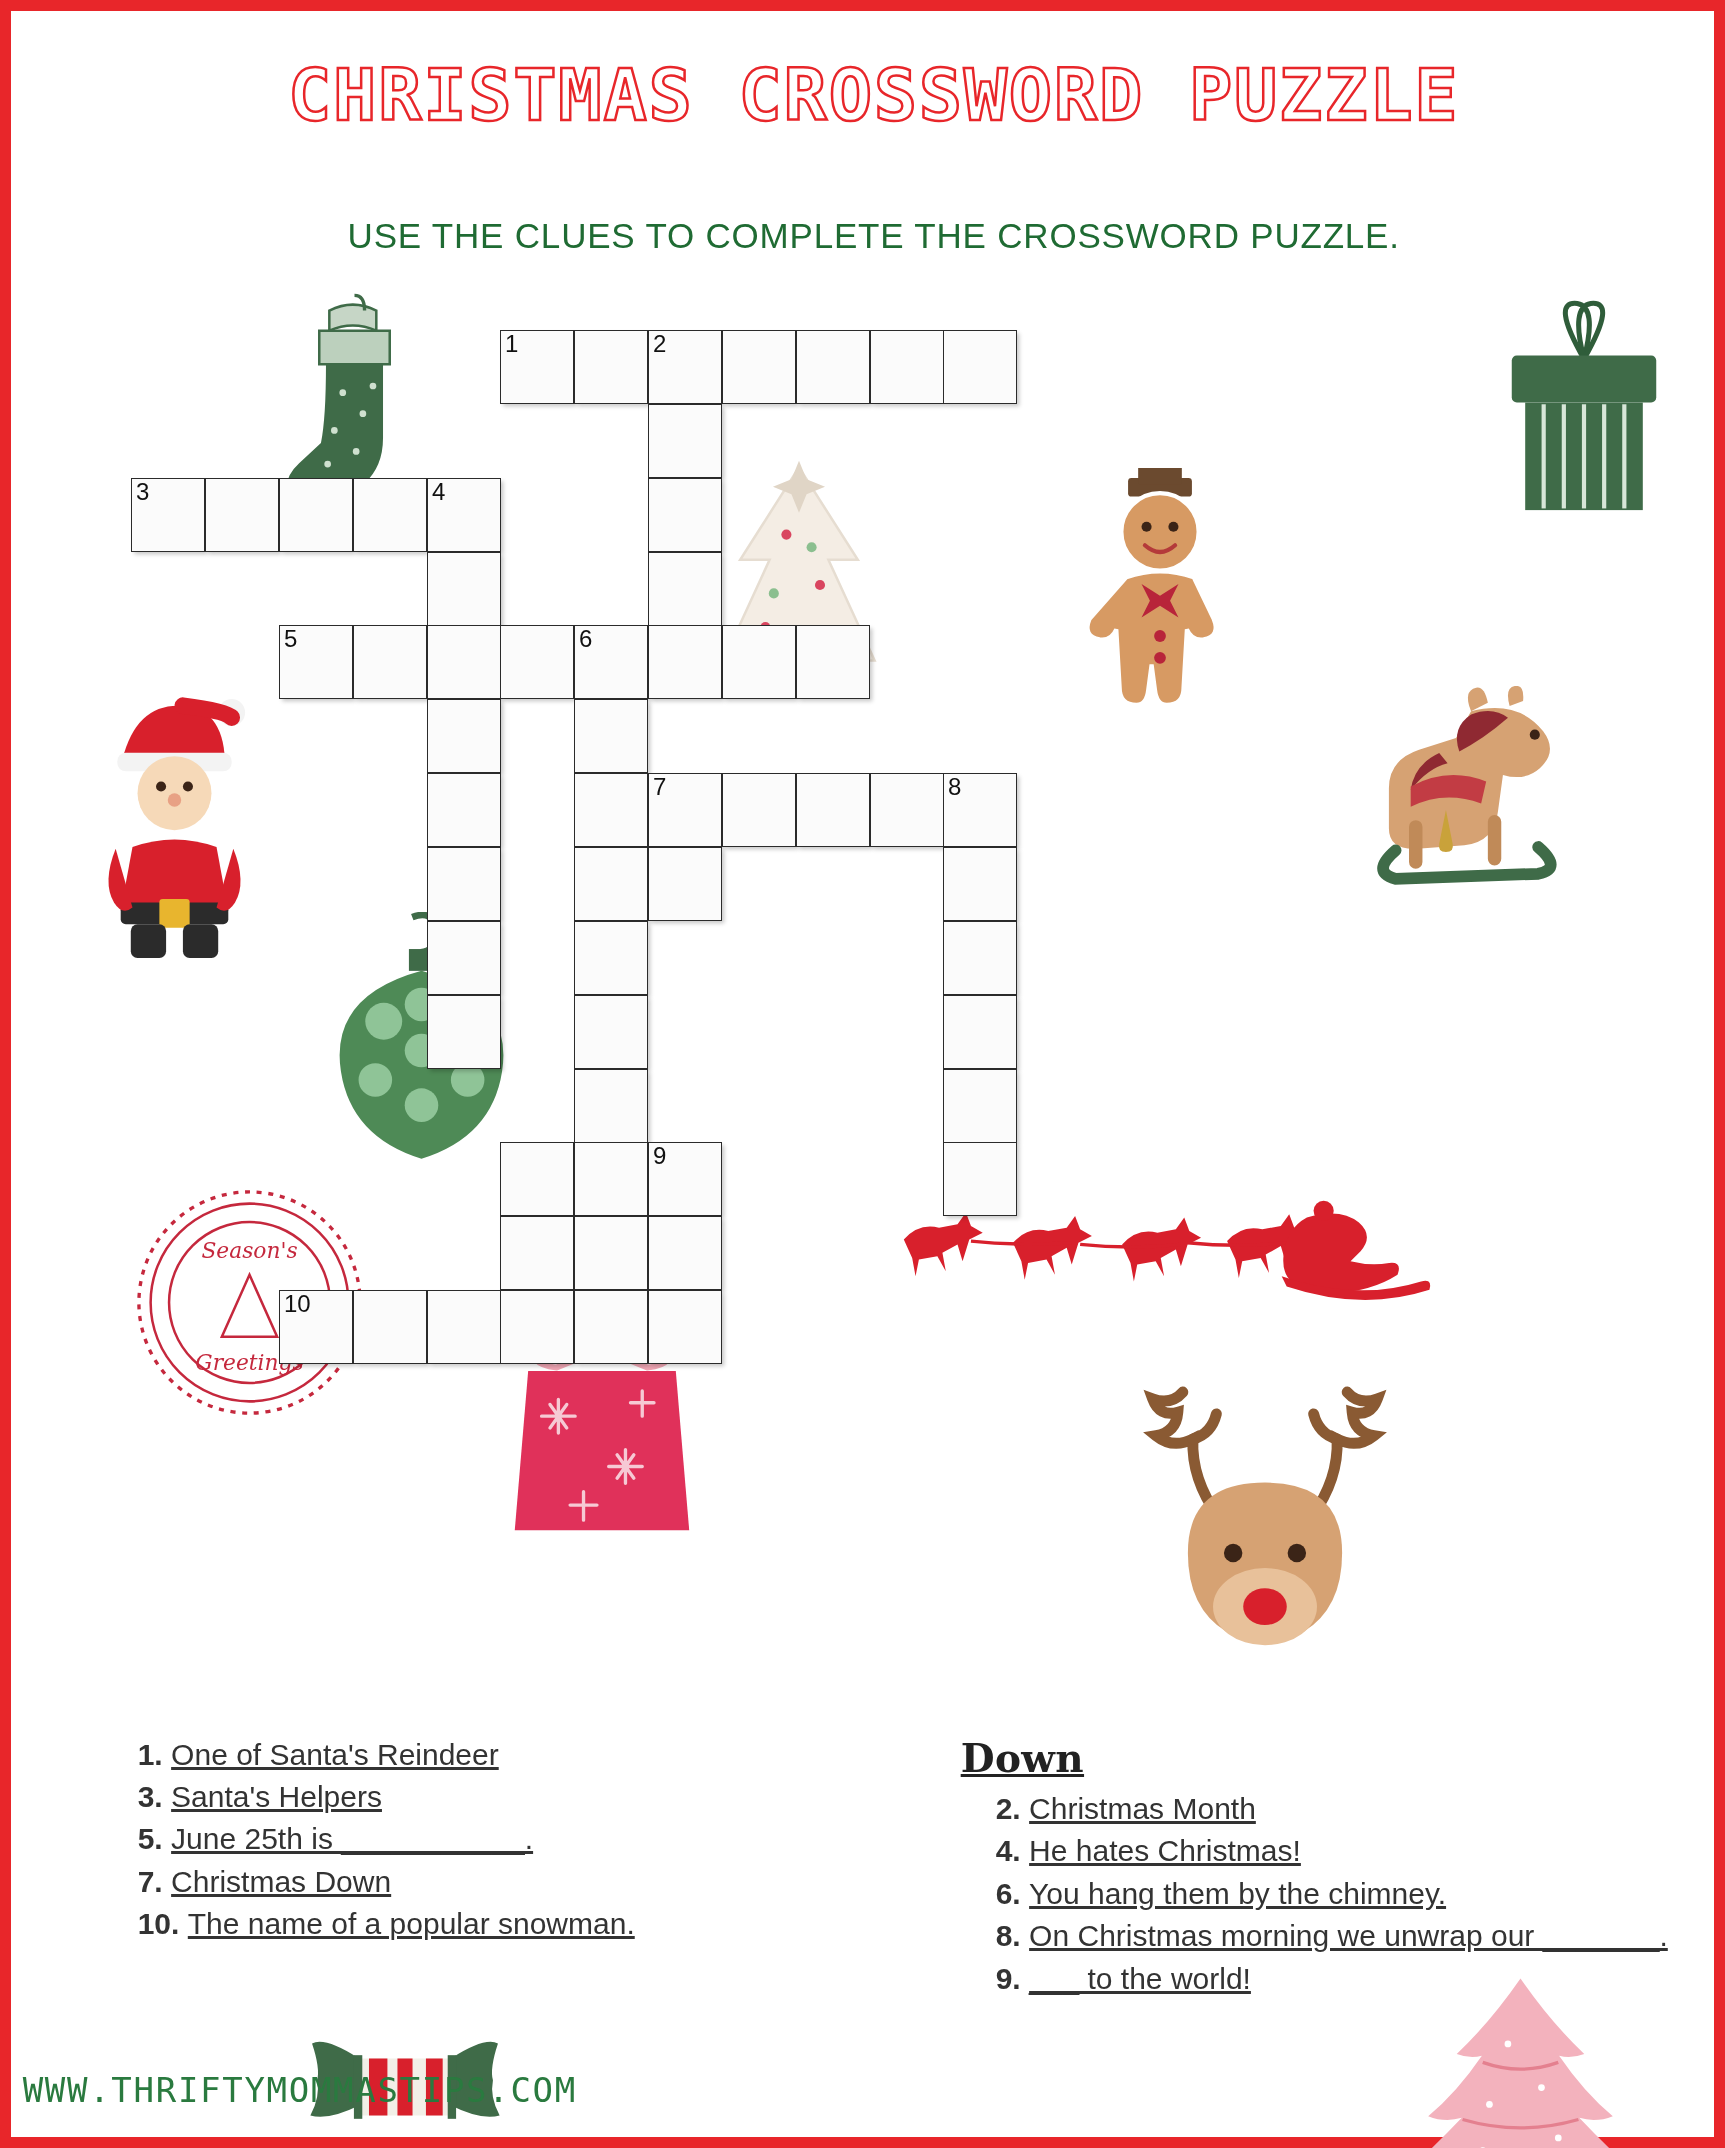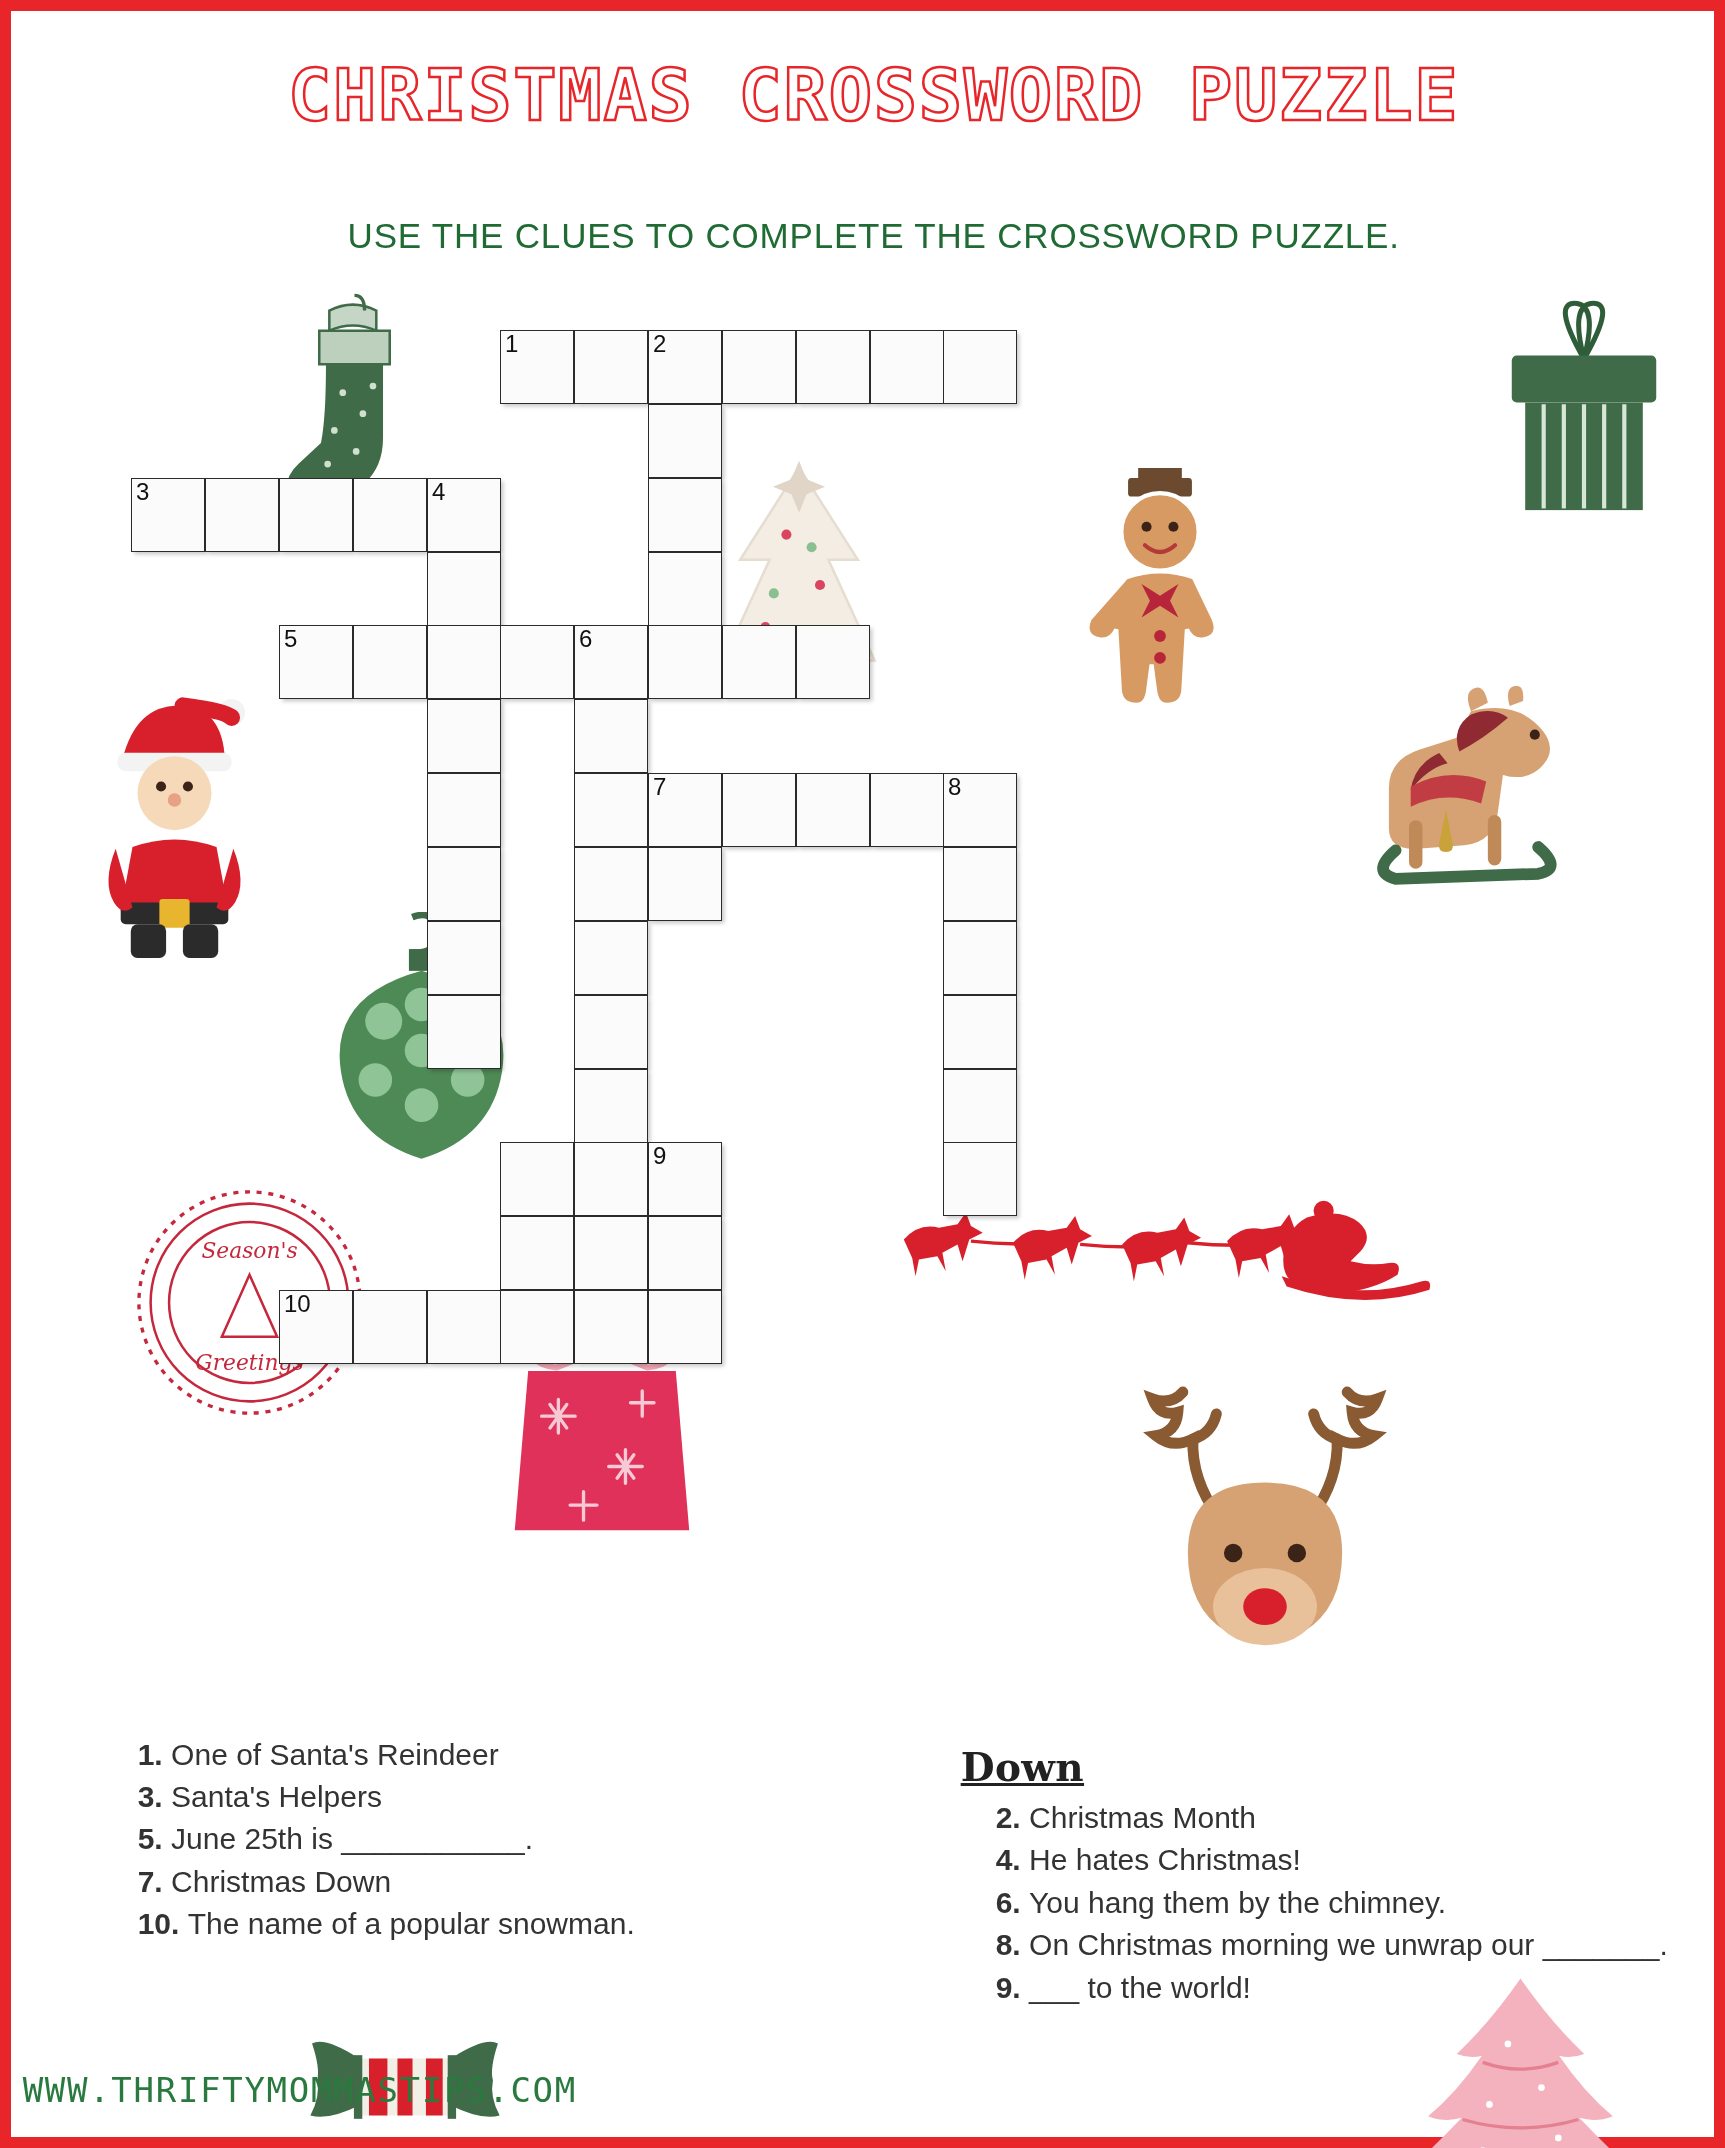--- a/index.html
+++ b/index.html
@@ -90,21 +90,21 @@
     line-height: 1.05;
   }
 
   
   .clues {
     position: absolute;
     font-family: "Liberation Sans", sans-serif;
     color: #333333;
   }
   .clues.across { left: 80px; top: 1712px; width: 806px; }
-  .clues.down   { left: 938px; top: 1712px; width: 755px; margin-top: 9px; }
+  .clues.down   { left: 938px; top: 1712px; width: 755px; }
   .clues h2 {
     margin: 0 0 8.4px 0;
     font-family: "DejaVu Serif", serif;
     font-size: 39px;
     font-weight: bold;
     color: #222222;
     text-decoration: underline;
     letter-spacing: 0.4px;
   }
   .clue-row {
@@ -113,21 +113,21 @@
     font-size: 30px;
     line-height: 1.33;
     margin: 0 0 2.5px 0;
     padding-left: 35px;
   }
   .clue-num {
     font-weight: bold;
     margin-right: 8.4px;
     white-space: nowrap;
   }
-  .clue-text { flex: 1; }
+  .clue-text { flex: 1; text-decoration: underline; }
 
   
   .deco { position: absolute; }
 </style>
 </head>
 <body>
 
 <div class="page">
   <div class="inner">
 

